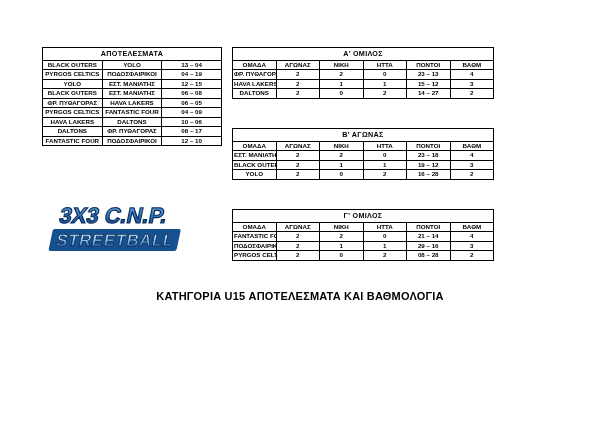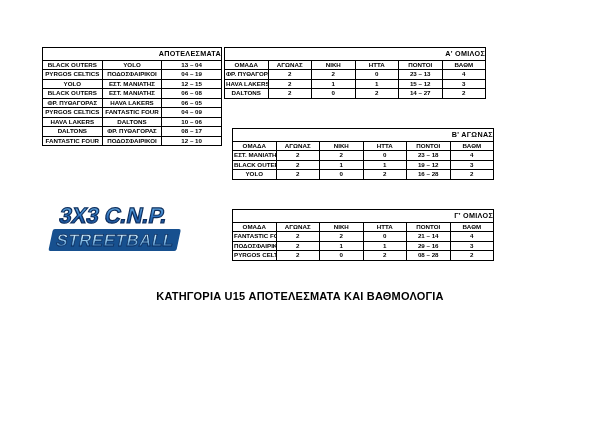--- a/index.html
+++ b/index.html
@@ -35,21 +35,20 @@
     padding: 1px 1px;
     font-weight: bold;
     color: #000000;
     white-space: nowrap;
     overflow: hidden;
   }
   .tbl-title td {
     font-size: 7.2px;
     letter-spacing: 0.3px;
     padding: 2px 0;
-    text-align: right;
   }
   .hdr td {
     font-size: 6.2px;
   }
 
   
   #results-table {
     position: absolute;
     left: 42px;
     top: 47px;
@@ -67,21 +66,21 @@
   .group-table {
     position: absolute;
     width: 262px;
   }
   .group-table td.team {
     width: 86px;
   }
   .group-table td.num {
     width: 44px;
   }
-  #group-a-table { left: 224px; top: 47px; padding-left: 48px; }
+  #group-a-table { left: 232px; top: 47px; padding-left: 48px; }
   #group-b-table { left: 232px; top: 128px; }
   #group-c-table { left: 232px; top: 209px; padding-left: 6px; }
 
   
   .logo {
     position: absolute;
     left: 42px;
     top: 196px;
     width: 160px;
     height: 62px;

